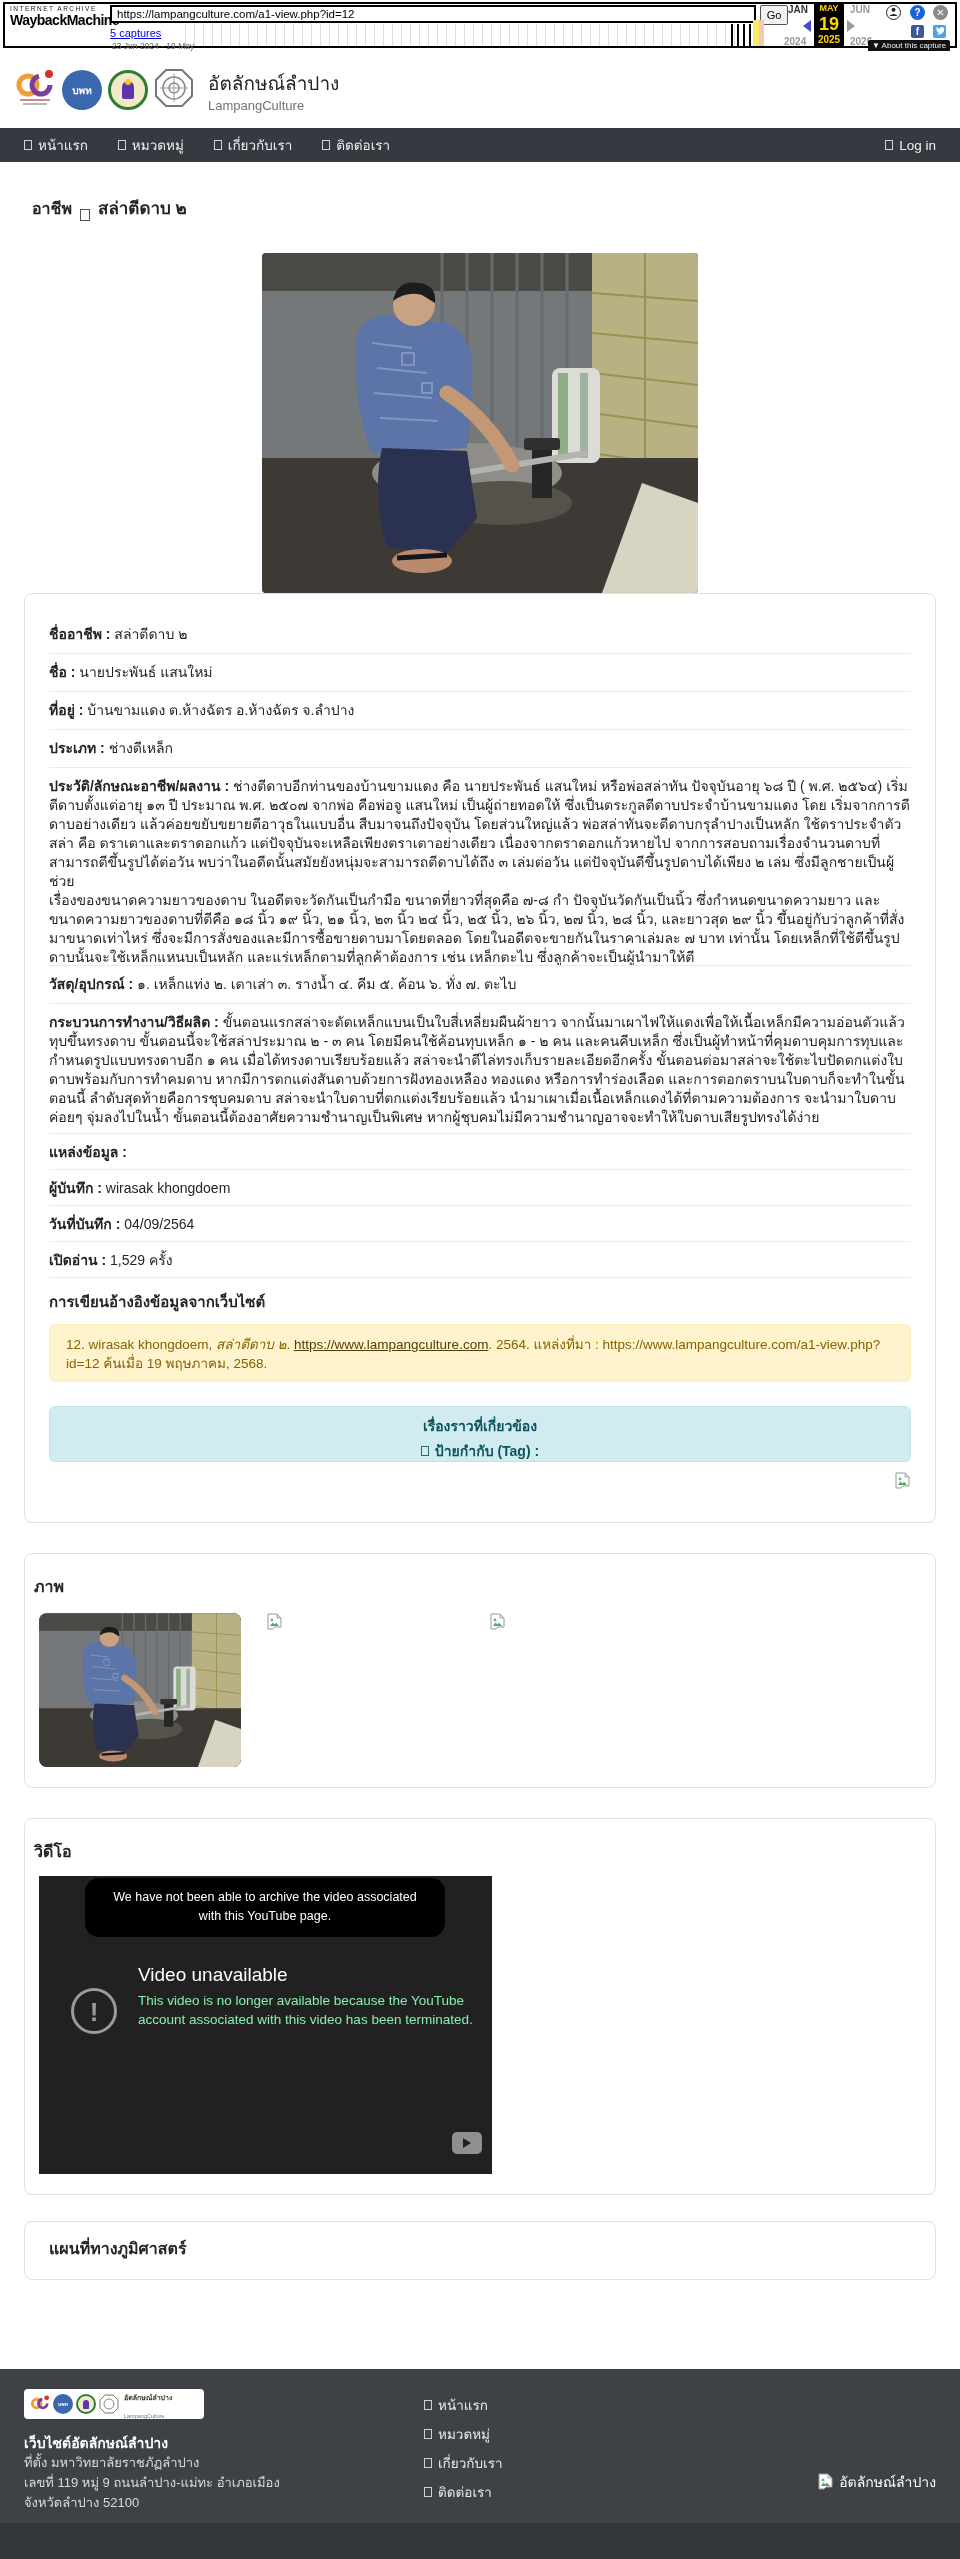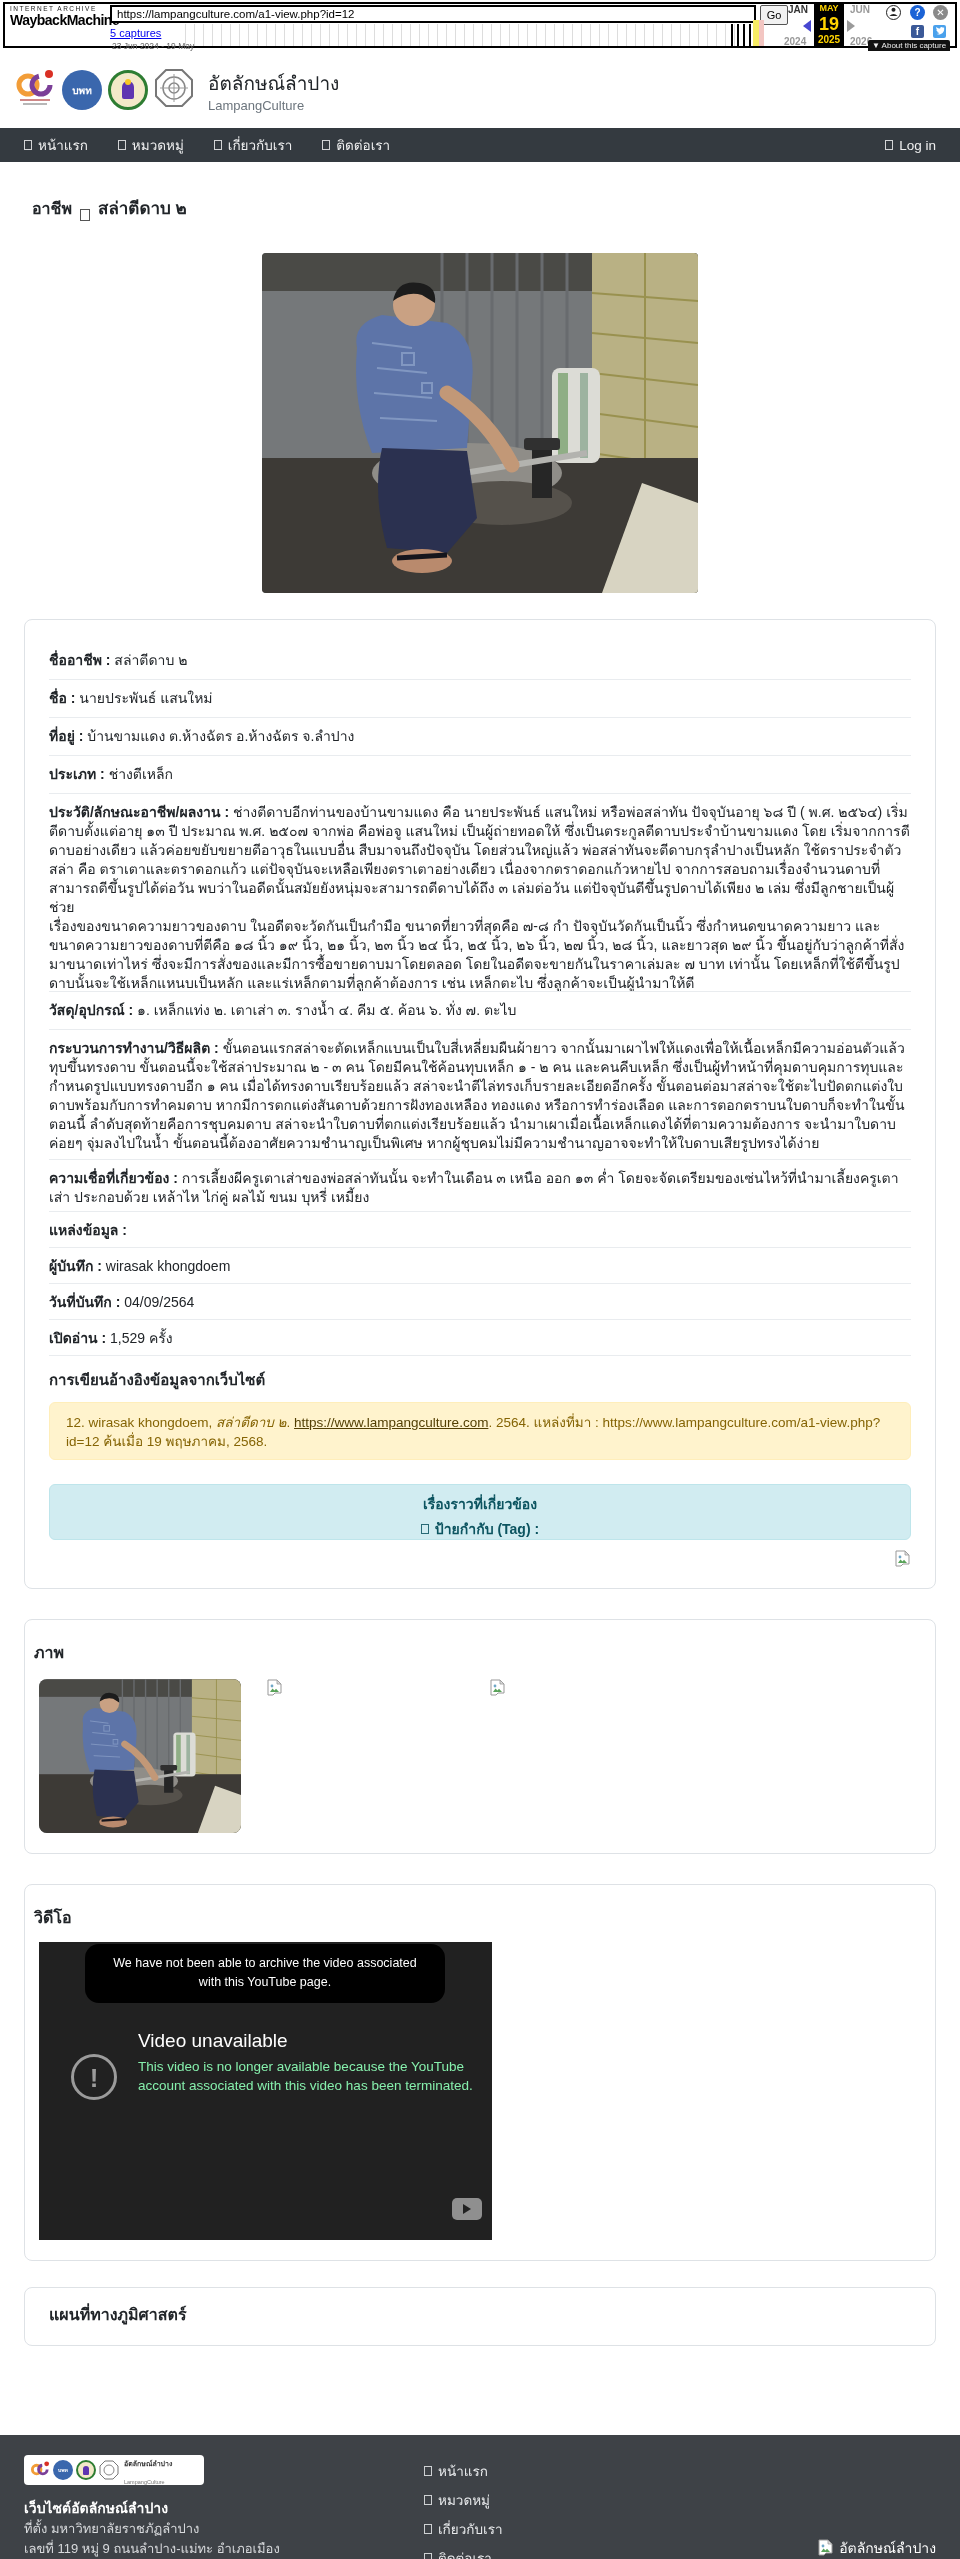--- a/index.html
+++ b/index.html
@@ -60,21 +60,21 @@
   .glyph-box { display:inline-block; width:8px; height:10px; border:1px solid currentColor; opacity:.85; }
 
   
   .page { width:912px; margin:0 auto; }
   .page-title { margin:32px 0 0 8px; font-size:16px; display:flex; align-items:flex-end; gap:8px; }
   .page-title .name { font-weight:bold; font-size:17px; }
   .glyph-box-dark { display:inline-block; width:10px; height:12px; border:1px solid #555; }
   .main-photo { width:436px; height:340px; margin:32px auto 0; border-radius:4px; overflow:hidden; }
 
   .card { border:1px solid #dee2e6; border-radius:8px; background:#fff; padding:22px 24px; }
-  .card-main { margin-top:26px; padding-bottom:20px; }
+  .card-main { padding-bottom:32px; }
   .frow { border-bottom:1px solid #e9ecef; padding:9px 0; font-size:14px; line-height:19px; overflow:hidden; }
   .frow:last-of-type { border-bottom:none; }
   .frow .lbl { font-weight:bold; }
   .frow.h-simple { height:38px; }
   .frow.h-simple2 { height:36px; }
   .frow.h-history { height:198px; }
   .frow.h-proc { height:130px; }
   .frow.h-belief { height:52px; }
   .cite-heading { font-size:15px; font-weight:bold; margin-top:12px; }
   .cite-box { margin-top:10px; height:58px; overflow:hidden; background:#fff3cd; border:1px solid #ffeeba; border-radius:6px; padding:10px 16px; font-size:13.5px; line-height:19px; color:#856404; }
@@ -109,21 +109,21 @@
   .footer-left { width:380px; }
   .footer-logobox { width:180px; height:30px; background:#fff; border-radius:4px; display:flex; align-items:center; padding:0 6px; gap:3px; }
   .mini-circle { width:20px; height:20px; border-radius:50%; flex:none; display:flex; align-items:center; justify-content:center; }
   .footer-logobox .mini-bpt { background:#3a67ad; color:#fff; font-size:5px; font-weight:bold; }
   .footer-logobox .mini-uni { background:#f3e9c8; border:2px solid #2e7d32; }
   .footer-logobox .mini-uni i { display:block; width:6px; height:9px; background:#5e35b1; border-radius:3px 3px 1px 1px; }
   .footer-sitename { margin-left:2px; line-height:1.15; }
   .footer-sitename .a { font-size:7px; font-weight:bold; color:#333; }
   .footer-sitename .b { font-size:5.5px; color:#777; }
   .footer-about { margin-top:14px; font-size:13px; line-height:20px; color:#d8dadd; }
-  .footer-about .title { font-size:14px; font-weight:bold; color:#fff;font-family:Liberation Serif, serif; }
+  .footer-about .title { font-size:14px; font-weight:bold; color:#fff; }
   .footer-menu { margin-left:20px; padding-top:5px; }
   .footer-menu .nav-item { margin-bottom:7px; font-size:13.5px; color:#e8eaec; }
   .footer-brand { margin-left:auto; margin-top:52px; display:flex; gap:5px; align-items:center; font-size:14px; color:#fff; }
   .footer-bottom { height:45px; background:#33363a; display:flex; align-items:center; justify-content:flex-end; padding-right:16px; font-size:13px; color:#cfd2d6; }
 </style>
 </head>
 <body>
 
 <svg width="0" height="0" style="position:absolute" aria-hidden="true">
   <defs>
@@ -319,24 +319,20 @@
       <p>เรื่องของขนาดความยาวของดาบ ในอดีตจะวัดกันเป็นกำมือ ขนาดที่ยาวที่สุดคือ ๗-๘ กำ ปัจจุบันวัดกันเป็นนิ้ว ซึ่งกำหนดขนาดความยาว และขนาดความยาวของดาบที่ตีคือ ๑๘ นิ้ว ๑๙ นิ้ว, ๒๑ นิ้ว, ๒๓ นิ้ว ๒๔ นิ้ว, ๒๕ นิ้ว, ๒๖ นิ้ว, ๒๗ นิ้ว, ๒๘ นิ้ว, และยาวสุด ๒๙ นิ้ว ขึ้นอยู่กับว่าลูกค้าที่สั่งมาขนาดเท่าไหร่ ซึ่งจะมีการสั่งของและมีการซื้อขายดาบมาโดยตลอด โดยในอดีตจะขายกันในราคาเล่มละ ๗ บาท เท่านั้น โดยเหล็กที่ใช้ตีขึ้นรูปดาบนั้นจะใช้เหล็กแหนบเป็นหลัก และแร่เหล็กตามที่ลูกค้าต้องการ เช่น เหล็กตะไบ ซึ่งลูกค้าจะเป็นผู้นำมาให้ตี</p>
     </div>
     <div class="frow h-simple">
       <span class="lbl">วัสดุ/อุปกรณ์ :</span>
       <span>๑. เหล็กแท่ง ๒. เตาเส่า ๓. รางน้ำ ๔. คีม ๕. ค้อน ๖. ทั่ง ๗. ตะไบ</span>
     </div>
     <div class="frow h-proc">
       <span class="lbl">กระบวนการทำงาน/วิธีผลิต :</span>
       <span>ขั้นตอนแรกสล่าจะตัดเหล็กแบนเป็นใบสี่เหลี่ยมผืนผ้ายาว จากนั้นมาเผาไฟให้แดงเพื่อให้เนื้อเหล็กมีความอ่อนตัวแล้วทุบขึ้นทรงดาบ ขั้นตอนนี้จะใช้สล่าประมาณ ๒ - ๓ คน โดยมีคนใช้ค้อนทุบเหล็ก ๑ - ๒ คน และคนคีบเหล็ก ซึ่งเป็นผู้ทำหน้าที่คุมดาบคุมการทุบและกำหนดรูปแบบทรงดาบอีก ๑ คน เมื่อได้ทรงดาบเรียบร้อยแล้ว สล่าจะนำตีไล่ทรงเก็บรายละเอียดอีกครั้ง ขั้นตอนต่อมาสล่าจะใช้ตะไบปัดตกแต่งใบดาบพร้อมกับการทำคมดาบ หากมีการตกแต่งสันดาบด้วยการฝังทองเหลือง ทองแดง หรือการทำร่องเลือด และการตอกตราบนใบดาบก็จะทำในขั้นตอนนี้ ลำดับสุดท้ายคือการชุบคมดาบ สล่าจะนำใบดาบที่ตกแต่งเรียบร้อยแล้ว นำมาเผาเมื่อเนื้อเหล็กแดงได้ที่ตามความต้องการ จะนำมาใบดาบค่อยๆ จุ่มลงไปในน้ำ ขั้นตอนนี้ต้องอาศัยความชำนาญเป็นพิเศษ หากผู้ชุบคมไม่มีความชำนาญอาจจะทำให้ใบดาบเสียรูปทรงได้ง่าย</span>
     </div>
-    <div class="frow h-belief">
-      <span class="lbl">ความเชื่อที่เกี่ยวข้อง :</span>
-      <span>การเลี้ยงผีครูเตาเส่าของพ่อสล่าทันนั้น จะทำในเดือน ๓ เหนือ ออก ๑๓ ค่ำ โดยจะจัดเตรียมของเซ่นไหว้ที่นำมาเลี้ยงครูเตาเส่า ประกอบด้วย เหล้าไห ไก่คู่ ผลไม้ ขนม บุหรี่ เหมี้ยง</span>
-    </div>
     <div class="frow h-simple2">
       <span class="lbl">แหล่งข้อมูล :</span>
       <span></span>
     </div>
     <div class="frow h-simple2">
       <span class="lbl">ผู้บันทึก :</span>
       <span>wirasak khongdoem</span>
     </div>
     <div class="frow h-simple2">
       <span class="lbl">วันที่บันทึก :</span>

